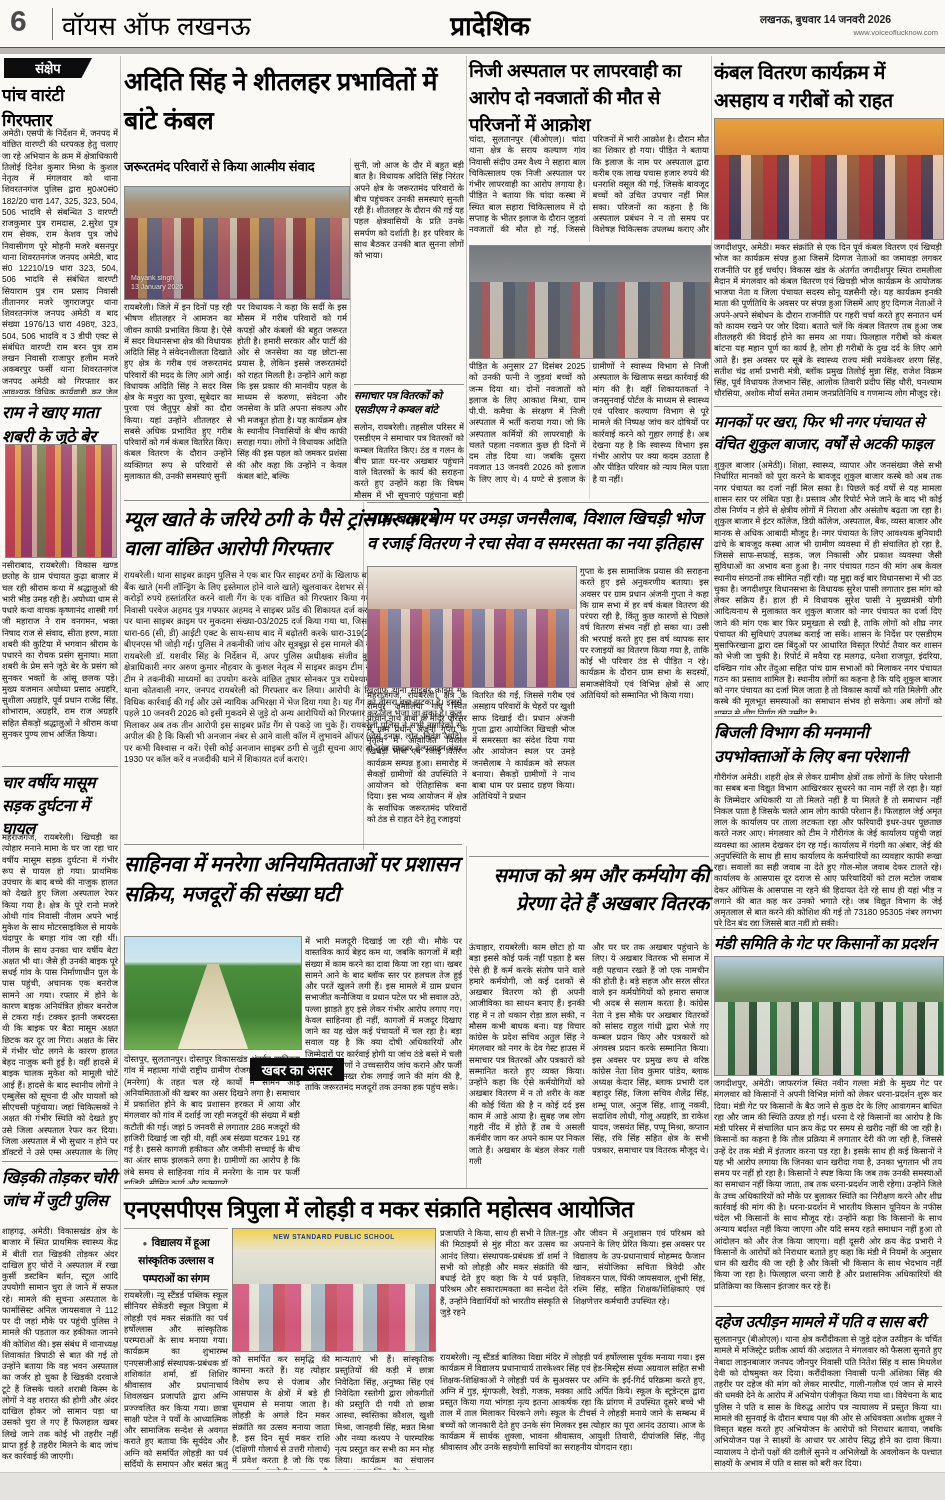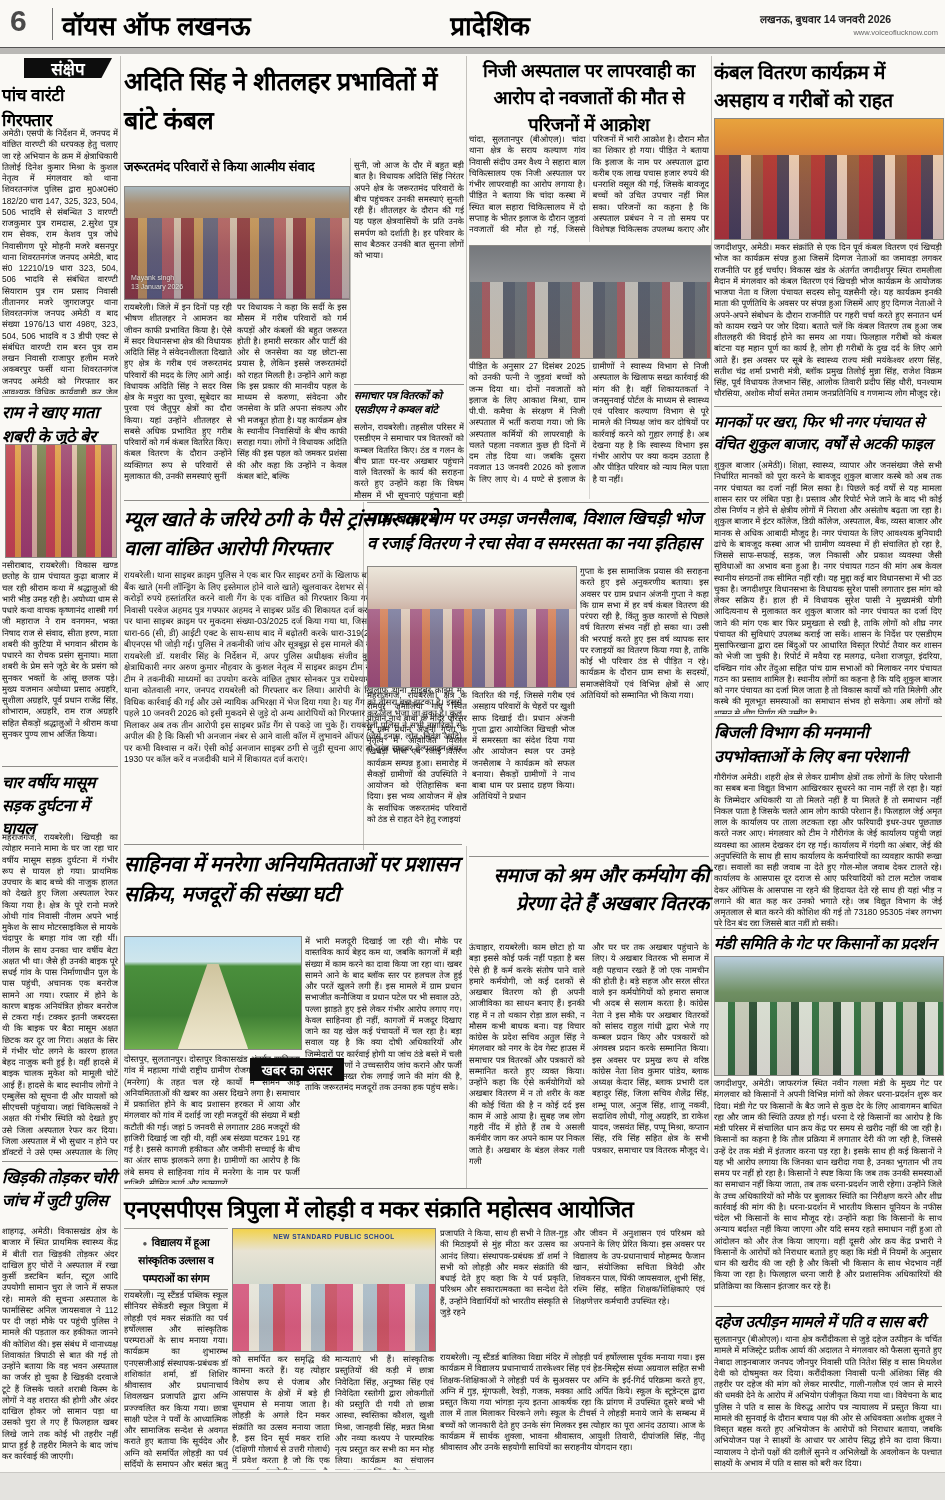--- a/index.html
+++ b/index.html
@@ -50,53 +50,53 @@
   .subh-rules{border-top:1px solid #9a9892;border-bottom:1px solid #9a9892;}
 </style>
 </head>
 <body>
 
 <div id="page">
 
   <div class="abs" style="left:0;top:0;width:945px;height:46px;">
     <div class="abs" style="left:10px;top:4px;font-size:30px;font-weight:bold;color:#4a4a4a;">6</div>
     <div class="abs" style="left:52px;top:8px;width:1px;height:32px;background:#777;"></div>
-    <div class="abs" style="left:62px;top:7px;font-size:26px;font-weight:bold;color:#000;">वॉयस ऑफ लखनऊ</div>
+    <div class="abs" style="left:62px;top:7px;font-size:26px;font-weight:normal;color:#000;">वॉयस ऑफ लखनऊ</div>
     <div class="abs" style="left:380px;top:7px;width:220px;text-align:center;font-size:26px;font-weight:bold;color:#000;">प्रादेशिक</div>
     <div class="abs" style="left:760px;top:12px;width:178px;font-size:10.5px;font-weight:bold;color:#222;">लखनऊ, बुधवार 14 जनवरी 2026</div>
     <div class="abs" style="left:760px;top:28px;width:178px;text-align:right;font-size:7.5px;color:#666;">www.voiceoflucknow.com</div>
   </div>
   <div class="abs" style="left:0;top:47px;width:945px;height:6px;background:#b9b8b5;border-top:1px solid #555;"></div>
 
   <div class="vr" style="left:120px;top:56px;height:1414px;"></div>
   <div class="vr" style="left:466px;top:56px;height:446px;"></div>
   <div class="vr" style="left:466px;top:846px;height:342px;"></div>
   <div class="vr" style="left:711px;top:56px;height:1414px;"></div>
   <div class="vr" style="left:363px;top:502px;height:348px;"></div>
   <div class="vr" style="left:350px;top:158px;height:342px;"></div>
 
-  <div class="abs blacklabel" style="left:4px;top:58px;width:88px;height:20px;font-size:17px;clip-path:polygon(0 0,100% 0,88% 100%,0 100%);margin-left:20px;">
+  <div class="abs blacklabel" style="left:4px;top:58px;width:88px;height:20px;font-size:13px;clip-path:polygon(0 0,100% 0,88% 100%,0 100%);">
     <span>संक्षेप</span>
   </div>
   <div class="abs hl" style="left:2px;top:84px;width:116px;font-size:17px;">पांच वारंटी गिरफ्तार</div>
   <div class="abs bd" style="left:2px;top:128px;width:116px;height:266px;">अमेठी। एसपी के निर्देशन में, जनपद में वांछित वारण्टी की धरपकड़ हेतु चलाए जा रहे अभियान के क्रम में क्षेत्राधिकारी तिलोई दिनेश कुमार मिश्रा के कुशल नेतृत्व में मंगलवार को थाना शिवरतनगंज पुलिस द्वारा मु0अ0सं0 182/20 धारा 147, 325, 323, 504, 506 भादवि से संबन्धित 3 वारण्टी राजकुमार पुत्र रामदास, 2.सुरेश पुत्र राम सेवक, राम केशव पुत्र जोधे निवासीगण पूरे मोहनी मजरे बसनपुर थाना शिवरतनगंज जनपद अमेठी, बाद सं0 12210/19 धारा 323, 504, 506 भादवि से संबंधित वारण्टी सियाराम पुत्र राम प्रसाद निवासी तीतानगर मजरे जुगराजपुर थाना शिवरतनगंज जनपद अमेठी व बाद संख्या 1976/13 धारा 498ए, 323, 504, 506 भादवि व 3 डीपी एक्ट से संबंधित वारण्टी राम बरन पुत्र राम लखन निवासी राजापुर हलीम मजरे अकबरपुर फर्सी थाना शिवरतनगंज जनपद अमेठी को गिरफ्तार कर आवश्यक विधिक कार्यवाही कर जेल भेज दिया गया।</div>
 
   <div class="abs hl rule-t" style="left:2px;top:396px;width:116px;font-size:16.5px;">राम ने खाए माता शबरी के जूठे बेर</div>
   <div class="abs ph crowdB" style="left:5px;top:444px;width:110px;height:112px;"></div>
   <div class="abs bd" style="left:2px;top:560px;width:116px;height:202px;">नसीराबाद, रायबरेली। विकास खण्ड छतोह के ग्राम पंचायत कुढ़ा बाजार में चल रही श्रीराम कथा में श्रद्धालुओं की भारी भीड़ उमड़ रही है। अयोध्या धाम से पधारे कथा वाचक कृष्णानंद शास्त्री गर्ग जी महाराज ने राम वनगमन, भक्त निषाद राज से संवाद, सीता हरण, माता शबरी की कुटिया में भगवान श्रीराम के पधारने का रोचक प्रसंग सुनाया। माता शबरी के प्रेम सने जूठे बेर के प्रसंग को सुनकर भक्तों के आंसू छलक पड़े। मुख्य यजमान अयोध्या प्रसाद अग्रहरि, सुशीला अग्रहरि, पूर्व प्रधान राजेंद्र सिंह, शोभाराम, अग्रहरि, राम राज अग्रहरि सहित सैकड़ों श्रद्धालुओं ने श्रीराम कथा सुनकर पुण्य लाभ अर्जित किया।</div>
 
   <div class="abs hl rule-t" style="left:2px;top:766px;width:116px;font-size:16px;">चार वर्षीय मासूम सड़क दुर्घटना में घायल</div>
   <div class="abs bd" style="left:2px;top:832px;width:116px;height:326px;">महराजगंज, रायबरेली। खिचड़ी का त्योहार मनाने मामा के घर जा रहा चार वर्षीय मासूम सड़क दुर्घटना में गंभीर रूप से घायल हो गया। प्राथमिक उपचार के बाद बच्चे की नाजुक हालत को देखते हुए जिला अस्पताल रेफर किया गया है। क्षेत्र के पूरे रानो मजरे ओथी गांव निवासी नीलम अपने भाई मुकेश के साथ मोटरसाइकिल से मायके चंदापुर के बगहा गांव जा रही थीं। नीलम के साथ उनका चार वर्षीय बेटा अक्षत भी था। जैसे ही उनकी बाइक पूरे सधई गांव के पास निर्माणाधीन पुल के पास पहुंची, अचानक एक बनरोज सामने आ गया। रफ्तार में होने के कारण बाइक अनियंत्रित होकर बनरोज से टकरा गई। टक्कर इतनी जबरदस्त थी कि बाइक पर बैठा मासूम अक्षत छिटक कर दूर जा गिरा। अक्षत के सिर में गंभीर चोट लगने के कारण हालत बेहद नाजुक बनी हुई है। वहीं हादसे में बाइक चालक मुकेश को मामूली चोटें आई हैं। हादसे के बाद स्थानीय लोगों ने एम्बुलेंस को सूचना दी और घायलों को सीएचसी पहुंचाया। जहां चिकित्सकों ने अक्षत की गंभीर स्थिति को देखते हुए उसे जिला अस्पताल रेफर कर दिया। जिला अस्पताल में भी सुधार न होने पर डॉक्टरों ने उसे एम्स अस्पताल के लिए रेफर किया, जहां उसका इलाज चल रहा है।</div>
 
   <div class="abs hl rule-t" style="left:2px;top:1161px;width:116px;font-size:16px;">खिड़की तोड़कर चोरी जांच में जुटी पुलिस</div>
   <div class="abs bd" style="left:2px;top:1226px;width:116px;height:242px;">शाहगढ़, अमेठी। विकासखंड क्षेत्र के बाजार में स्थित प्राथमिक स्वास्थ्य केंद्र में बीती रात खिड़की तोड़कर अंदर दाखिल हुए चोरों ने अस्पताल में रखा कुर्सी डस्टबिन बर्तन, स्टूल आदि उपयोगी सामान चुरा ले जाने में सफल रहे। मामले की सूचना अस्पताल के फार्मासिस्ट अनिल जायसवाल ने 112 पर दी जहां मौके पर पहुंची पुलिस ने मामले की पड़ताल कर हकीकत जानने की कोशिश की। इस संबंध में थानाध्यक्ष शिवाकांत त्रिपाठी से बात की गई तो उन्होंने बताया कि वह भवन अस्पताल का जर्जर हो चुका है खिड़की दरवाजे टूटे हैं जिसके चलते शराबी किस्म के लोगों ने वह शरारत की होगी और अंदर दाखिल होकर जो सामान पड़ा था उसको चुरा ले गए हैं फिलहाल खबर लिखे जाने तक कोई भी तहरीर नहीं प्राप्त हुई है तहरीर मिलने के बाद जांच कर कार्रवाई की जाएगी।</div>
 
   <div class="abs hl" style="left:124px;top:62px;width:340px;font-size:25px;line-height:1.55;">अदिति सिंह ने शीतलहर प्रभावितों में बांटे कंबल</div>
   <div class="abs hl" style="left:124px;top:158px;width:222px;font-size:13px;">जरूरतमंद परिवारों से किया आत्मीय संवाद</div>
-  <div class="abs bd" style="left:354px;top:160px;width:110px;height:222px;">सुनी, जो आज के दौर में बहुत बड़ी बात है। विधायक अदिति सिंह निरंतर अपने क्षेत्र के जरूरतमंद परिवारों के बीच पहुंचकर उनकी समस्याएं सुनती रही हैं। शीतलहर के दौरान की गई यह पहल क्षेत्रवासियों के प्रति उनके समर्पण को दर्शाती है। हर परिवार के साथ बैठकर उनकी बात सुनना लोगों को भाया।</div>
+  <div class="abs bd" style="left:354px;top:160px;width:110px;height:222px;font-family:Liberation Serif, serif;">सुनी, जो आज के दौर में बहुत बड़ी बात है। विधायक अदिति सिंह निरंतर अपने क्षेत्र के जरूरतमंद परिवारों के बीच पहुंचकर उनकी समस्याएं सुनती रही हैं। शीतलहर के दौरान की गई यह पहल क्षेत्रवासियों के प्रति उनके समर्पण को दर्शाती है। हर परिवार के साथ बैठकर उनकी बात सुनना लोगों को भाया।</div>
   <div class="abs ph crowdA" style="left:124px;top:186px;width:224px;height:112px;">
     <div class="wm">
       <span>Mayank singh</span><br>
       <span>13 January 2026</span>
     </div>
   </div>
   <div class="abs bd" style="left:124px;top:302px;width:108px;height:196px;">रायबरेली। जिले में इन दिनों पड़ रही भीषण शीतलहर ने आमजन का जीवन काफी प्रभावित किया है। ऐसे में सदर विधानसभा क्षेत्र की विधायक अदिति सिंह ने संवेदनशीलता दिखाते हुए क्षेत्र के गरीब एवं जरूरतमंद परिवारों की मदद के लिए आगे आईं। विधायक अदिति सिंह ने सदर विस क्षेत्र के मथुरा का पुरवा, सूबेदार का पुरवा एवं जैतुपुर क्षेत्रों का दौरा किया। यहां उन्होंने शीतलहर से सबसे अधिक प्रभावित हुए गरीब परिवारों को गर्म कंबल वितरित किए। कंबल वितरण के दौरान उन्होंने व्यक्तिगत रूप से परिवारों से मुलाकात की, उनकी समस्याएं सुनीं</div>
   <div class="abs bd" style="left:237px;top:302px;width:110px;height:196px;">पर विधायक ने कहा कि सर्दी के इस मौसम में गरीब परिवारों को गर्म कपड़ों और कंबलों की बहुत जरूरत होती है। हमारी सरकार और पार्टी की ओर से जनसेवा का यह छोटा-सा प्रयास है, लेकिन इससे जरूरतमंदों को राहत मिलती है। उन्होंने आगे कहा कि इस प्रकार की मानवीय पहल के माध्यम से करुणा, संवेदना और जनसेवा के प्रति अपना संकल्प और भी मजबूत होता है। यह कार्यक्रम क्षेत्र के स्थानीय निवासियों के बीच काफी सराहा गया। लोगों ने विधायक अदिति सिंह की इस पहल को जमकर प्रशंसा की और कहा कि उन्होंने न केवल कंबल बांटे, बल्कि</div>
 
   <div class="abs hl rule-t" style="left:354px;top:384px;width:110px;font-size:10.5px;line-height:1.3;">समाचार पत्र वितरकों को एसडीएम ने कम्बल बांटे</div>
@@ -106,21 +106,21 @@
   <div class="abs bd" style="left:124px;top:570px;width:338px;height:266px;font-size:8.6px;">रायबरेली। थाना साइबर क्राइम पुलिस ने एक बार फिर साइबर ठगों के खिलाफ बड़ी सफलता हासिल की है। म्यूल बैंक खाते (मनी लॉन्ड्रिंग के लिए इस्तेमाल होने वाले खाते) खुलवाकर देशभर से साइबर फ्रॉड के माध्यम से प्राप्त करोड़ों रुपये हस्तांतरित करने वाली गैंग के एक वांछित को गिरफ्तार किया गया है। थाना कोतवाली नगर के निवासी परवेज अहमद पुत्र गफ्फार अहमद ने साइबर फ्रॉड की शिकायत दर्ज कराई थी। इस शिकायत के आधार पर थाना साइबर क्राइम पर मुकदमा संख्या-03/2025 दर्ज किया गया था, जिसमें धारा-318(4) बीएनएस तथा धारा-66 (सी, डी) आईटी एक्ट के साथ-साथ बाद में बढ़ोतरी करके धारा-319(2), 336(3), 338(2), 340(2) बीएनएस भी जोड़ी गईं। पुलिस ने तकनीकी जांच और सूत्रबूझ से इस मामले की गहन जांच की। पुलिस अधीक्षक रायबरेली डॉ. यशवीर सिंह के निर्देशन में, अपर पुलिस अधीक्षक संजीव कुमार सिन्हा के पर्यवेक्षण और क्षेत्राधिकारी नगर अरुण कुमार नौहवार के कुशल नेतृत्व में साइबर क्राइम टीम ने कार्रवाई की। 12 जनवरी को टीम ने तकनीकी माध्यमों का उपयोग करके वांछित तुषार सोनकर पुत्र राधेश्याम सोनकर, निवासी गुलाब रोड, थाना कोतवाली नगर, जनपद रायबरेली को गिरफ्तार कर लिया। आरोपी के खिलाफ थाना साइबर क्राइम में विधिक कार्रवाई की गई और उसे न्यायिक अभिरक्षा में भेज दिया गया है। यह गैंग का तीसरा बड़ा झटका है। इससे पहले 10 जनवरी 2026 को इसी मुकदमे से जुड़े दो अन्य आरोपियों को गिरफ्तार कर जेल भेजा जा चुका है। कुल मिलाकर अब तक तीन आरोपी इस साइबर फ्रॉड गैंग से पकड़े जा चुके हैं। रायबरेली पुलिस ने सभी नागरिकों से अपील की है कि किसी भी अनजान नंबर से आने वाली कॉल में लुभावने ऑफर (जैसे इनाम, लोन, निवेश आदि) पर कभी विश्वास न करें। ऐसी कोई अनजान साइबर ठगी से जुड़ी सूचना आए तो तुरंत साइबर हेल्पलाइन नंबर 1930 पर कॉल करें व नजदीकी थाने में शिकायत दर्ज कराएं।</div>
 
   <div class="abs hl rule-t" style="left:124px;top:844px;width:338px;font-size:20.5px;">साहिनवा में मनरेगा अनियमितताओं पर प्रशासन सक्रिय, मजदूरों की संख्या घटी</div>
   <div class="abs ph field" style="left:124px;top:936px;width:176px;height:112px;">
     <div class="road"></div>
   </div>
   <div class="abs bd" style="left:305px;top:936px;width:157px;height:248px;">में भारी मजदूरी दिखाई जा रही थी। मौके पर वास्तविक कार्य बेहद कम था, जबकि कागजों में बड़ी संख्या में काम करने का दावा किया जा रहा था। खबर सामने आने के बाद ब्लॉक स्तर पर हलचल तेज हुई और परतें खुलने लगी हैं। इस मामले में ग्राम प्रधान सभाजीत कनौजिया व प्रधान पटेल पर भी सवाल उठे, पल्ला झाड़ते हुए इसे लेकर गंभीर आरोप लगाए गए। केवल साहिनवा ही नहीं, कागजों में मजदूर दिखाए जाने का यह खेल कई पंचायतों में चल रहा है। बड़ा सवाल यह है कि क्या दोषी अधिकारियों और जिम्मेदारों पर कार्रवाई होगी या जांच ठंडे बस्ते में चली जाएगी। ग्रामीणों ने उच्चस्तरीय जांच कराने और फर्जी हाजिरी पर सख्त रोक लगाई जाने की मांग की है, ताकि जरूरतमंद मजदूरों तक उनका हक पहुंच सके।</div>
   <div class="abs bd" style="left:124px;top:1054px;width:176px;height:130px;">दोस्तपुर, सुलतानपुर। दोस्तपुर विकासखंड अंतर्गत साहिनवा गांव में महात्मा गांधी राष्ट्रीय ग्रामीण रोजगार गारंटी योजना (मनरेगा) के तहत चल रहे कार्यों में सामने आई अनियमितताओं की खबर का असर दिखने लगा है। समाचार में प्रकाशित होने के बाद प्रशासन हरकत में आया और मंगलवार को गांव में दर्शाई जा रही मजदूरों की संख्या में बड़ी कटौती की गई। जहां 5 जनवरी से लगातार 286 मजदूरों की हाजिरी दिखाई जा रही थी, वहीं अब संख्या घटकर 191 रह गई है। इससे कागजी हकीकत और जमीनी सच्चाई के बीच का अंतर साफ झलकने लगा है। ग्रामीणों का आरोप है कि लंबे समय से साहिनवा गांव में मनरेगा के नाम पर फर्जी हाजिरी, सीमित कार्य और कामगारों</div>
   <div class="abs blacklabel" style="left:250px;top:1058px;width:94px;height:23px;font-size:13.5px;z-index:3;">खबर का असर</div>
 
-  <div class="abs hl" style="left:469px;top:58px;width:240px;font-size:18.5px;text-align:center;">निजी अस्पताल पर लापरवाही का आरोप दो नवजातों की मौत से परिजनों में आक्रोश</div>
+  <div class="abs hl" style="left:469px;top:58px;width:240px;font-size:18.5px;">निजी अस्पताल पर लापरवाही का आरोप दो नवजातों की मौत से परिजनों में आक्रोश</div>
   <div class="abs bd c2" style="left:469px;top:134px;width:240px;height:108px;">चांदा, सुलतानपुर (बीओएल)। चांदा थाना क्षेत्र के सराय कल्याण गांव निवासी संदीप उमर वैश्य ने सहारा बाल चिकित्सालय एक निजी अस्पताल पर गंभीर लापरवाही का आरोप लगाया है। पीड़ित ने बताया कि चांदा कस्बा में स्थित बाल सहारा चिकित्सालय में दो सप्ताह के भीतर इलाज के दौरान जुड़वां नवजातों की मौत हो गई, जिससे परिजनों में भारी आक्रोश है। दौरान मौत का शिकार हो गया। पीड़ित ने बताया कि इलाज के नाम पर अस्पताल द्वारा करीब एक लाख पचास हजार रुपये की धनराशि वसूल की गई, जिसके बावजूद बच्चों को उचित उपचार नहीं मिल सका। परिजनों का कहना है कि अस्पताल प्रबंधन ने न तो समय पर विशेषज्ञ चिकित्सक उपलब्ध कराए और न ही गंभीर स्थिति की सही जानकारी दी। इस मामले को लेकर घर वालों में रोष व्याप्त है। परिजनों व</div>
   <div class="abs ph crowdC" style="left:469px;top:245px;width:240px;height:112px;"></div>
   <div class="abs bd c2" style="left:469px;top:361px;width:240px;height:138px;">पीड़ित के अनुसार 27 दिसंबर 2025 को उनकी पत्नी ने जुड़वां बच्चों को जन्म दिया था। दोनों नवजातों को इलाज के लिए आकाश मिश्रा, ग्राम पी.पी. कमैचा के संरक्षण में निजी अस्पताल में भर्ती कराया गया। जो कि अस्पताल कर्मियों की लापरवाही के चलते पहला नवजात कुछ ही दिनों में दम तोड़ दिया था। जबकि दूसरा नवजात 13 जनवरी 2026 को इलाज के लिए लाए थे। 4 घण्टे से इलाज के ग्रामीणों ने स्वास्थ्य विभाग से निजी अस्पताल के खिलाफ सख्त कार्रवाई की मांग की है। वहीं शिकायतकर्ता ने जनसुनवाई पोर्टल के माध्यम से स्वास्थ्य एवं परिवार कल्याण विभाग से पूरे मामले की निष्पक्ष जांच कर दोषियों पर कार्रवाई करने को गुहार लगाई है। अब देखना यह है कि स्वास्थ्य विभाग इस गंभीर आरोप पर क्या कदम उठाता है और पीड़ित परिवार को न्याय मिल पाता है या नहीं।</div>
 
   <div class="abs hl rule-t" style="left:367px;top:502px;width:342px;font-size:17px;">नाथ बाबा धाम पर उमड़ा जनसैलाब, विशाल खिचड़ी भोज व रजाई वितरण ने रचा सेवा व समरसता का नया इतिहास</div>
   <div class="abs ph crowdD" style="left:367px;top:566px;width:208px;height:120px;"></div>
   <div class="abs bd" style="left:580px;top:566px;width:129px;height:284px;">गुप्ता के इस सामाजिक प्रयास की सराहना करते हुए इसे अनुकरणीय बताया। इस अवसर पर ग्राम प्रधान अंजनी गुप्ता ने कहा कि ग्राम सभा में हर वर्ष कंबल वितरण की परंपरा रही है, किंतु कुछ कारणों से पिछले वर्ष वितरण संभव नहीं हो सका था। उसी की भरपाई करते हुए इस वर्ष व्यापक स्तर पर रजाइयों का वितरण किया गया है, ताकि कोई भी परिवार ठंड से पीड़ित न रहे। कार्यक्रम के दौरान ग्राम सभा के सदस्यों, समाजसेवियों एवं विभिन्न क्षेत्रों से आए अतिथियों को सम्मानित भी किया गया।</div>
   <div class="abs bd" style="left:367px;top:690px;width:100px;height:160px;">महराजगंज, रायबरेली। क्षेत्र के रामपुर जमोलिया गांव स्थित प्राचीन नाथ बाबा के मंदिर परिसर में ग्राम प्रधान अंजनी गुप्ता के नेतृत्व में आयोजित विशाल खिचड़ी भोज एवं रजाई वितरण कार्यक्रम सम्पन्न हुआ। समारोह में सैकड़ों ग्रामीणों की उपस्थिति ने आयोजन को ऐतिहासिक बना दिया। इस भव्य आयोजन में क्षेत्र के सर्वाधिक जरूरतमंद परिवारों को ठंड से राहत देने हेतु रजाइयां</div>
   <div class="abs bd" style="left:472px;top:690px;width:103px;height:160px;">वितरित की गईं, जिससे गरीब एवं असहाय परिवारों के चेहरों पर खुशी साफ दिखाई दी। प्रधान अंजनी गुप्ता द्वारा आयोजित खिचड़ी भोज में समरसता का संदेश दिया गया और आयोजन स्थल पर उमड़े जनसैलाब ने कार्यक्रम को सफल बनाया। सैकड़ों ग्रामीणों ने नाथ बाबा धाम पर प्रसाद ग्रहण किया। अतिथियों ने प्रधान</div>
 

